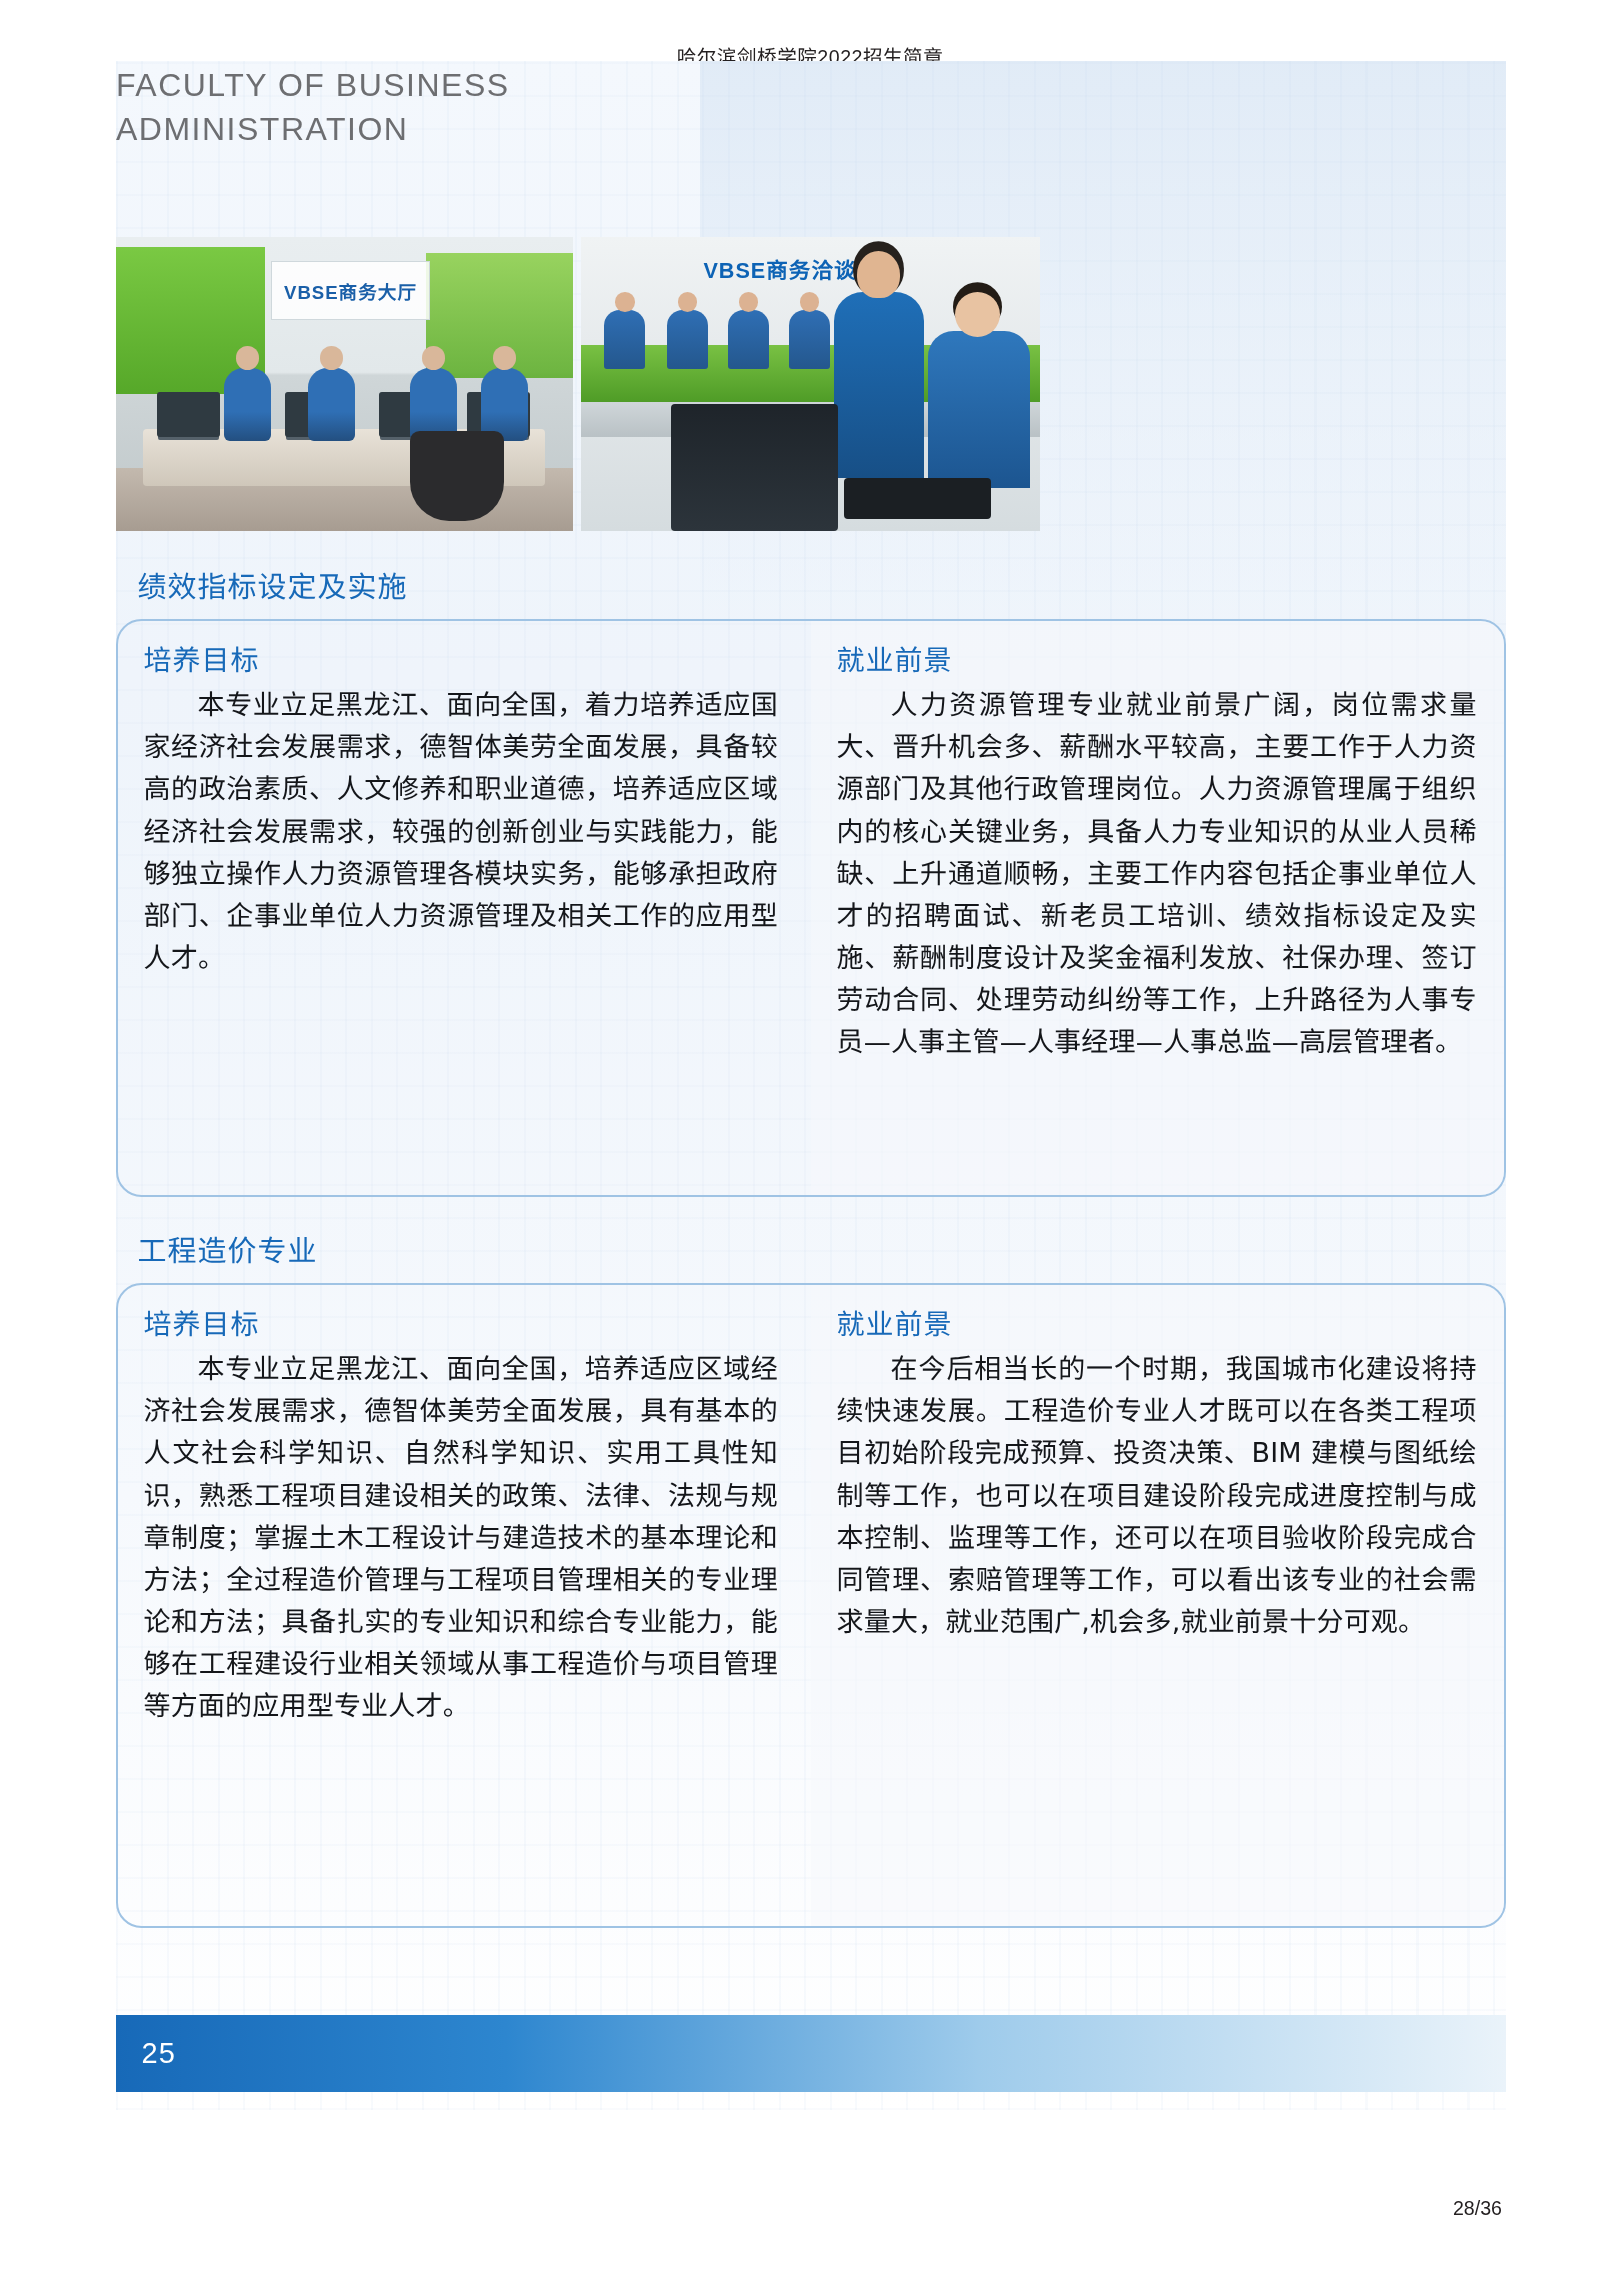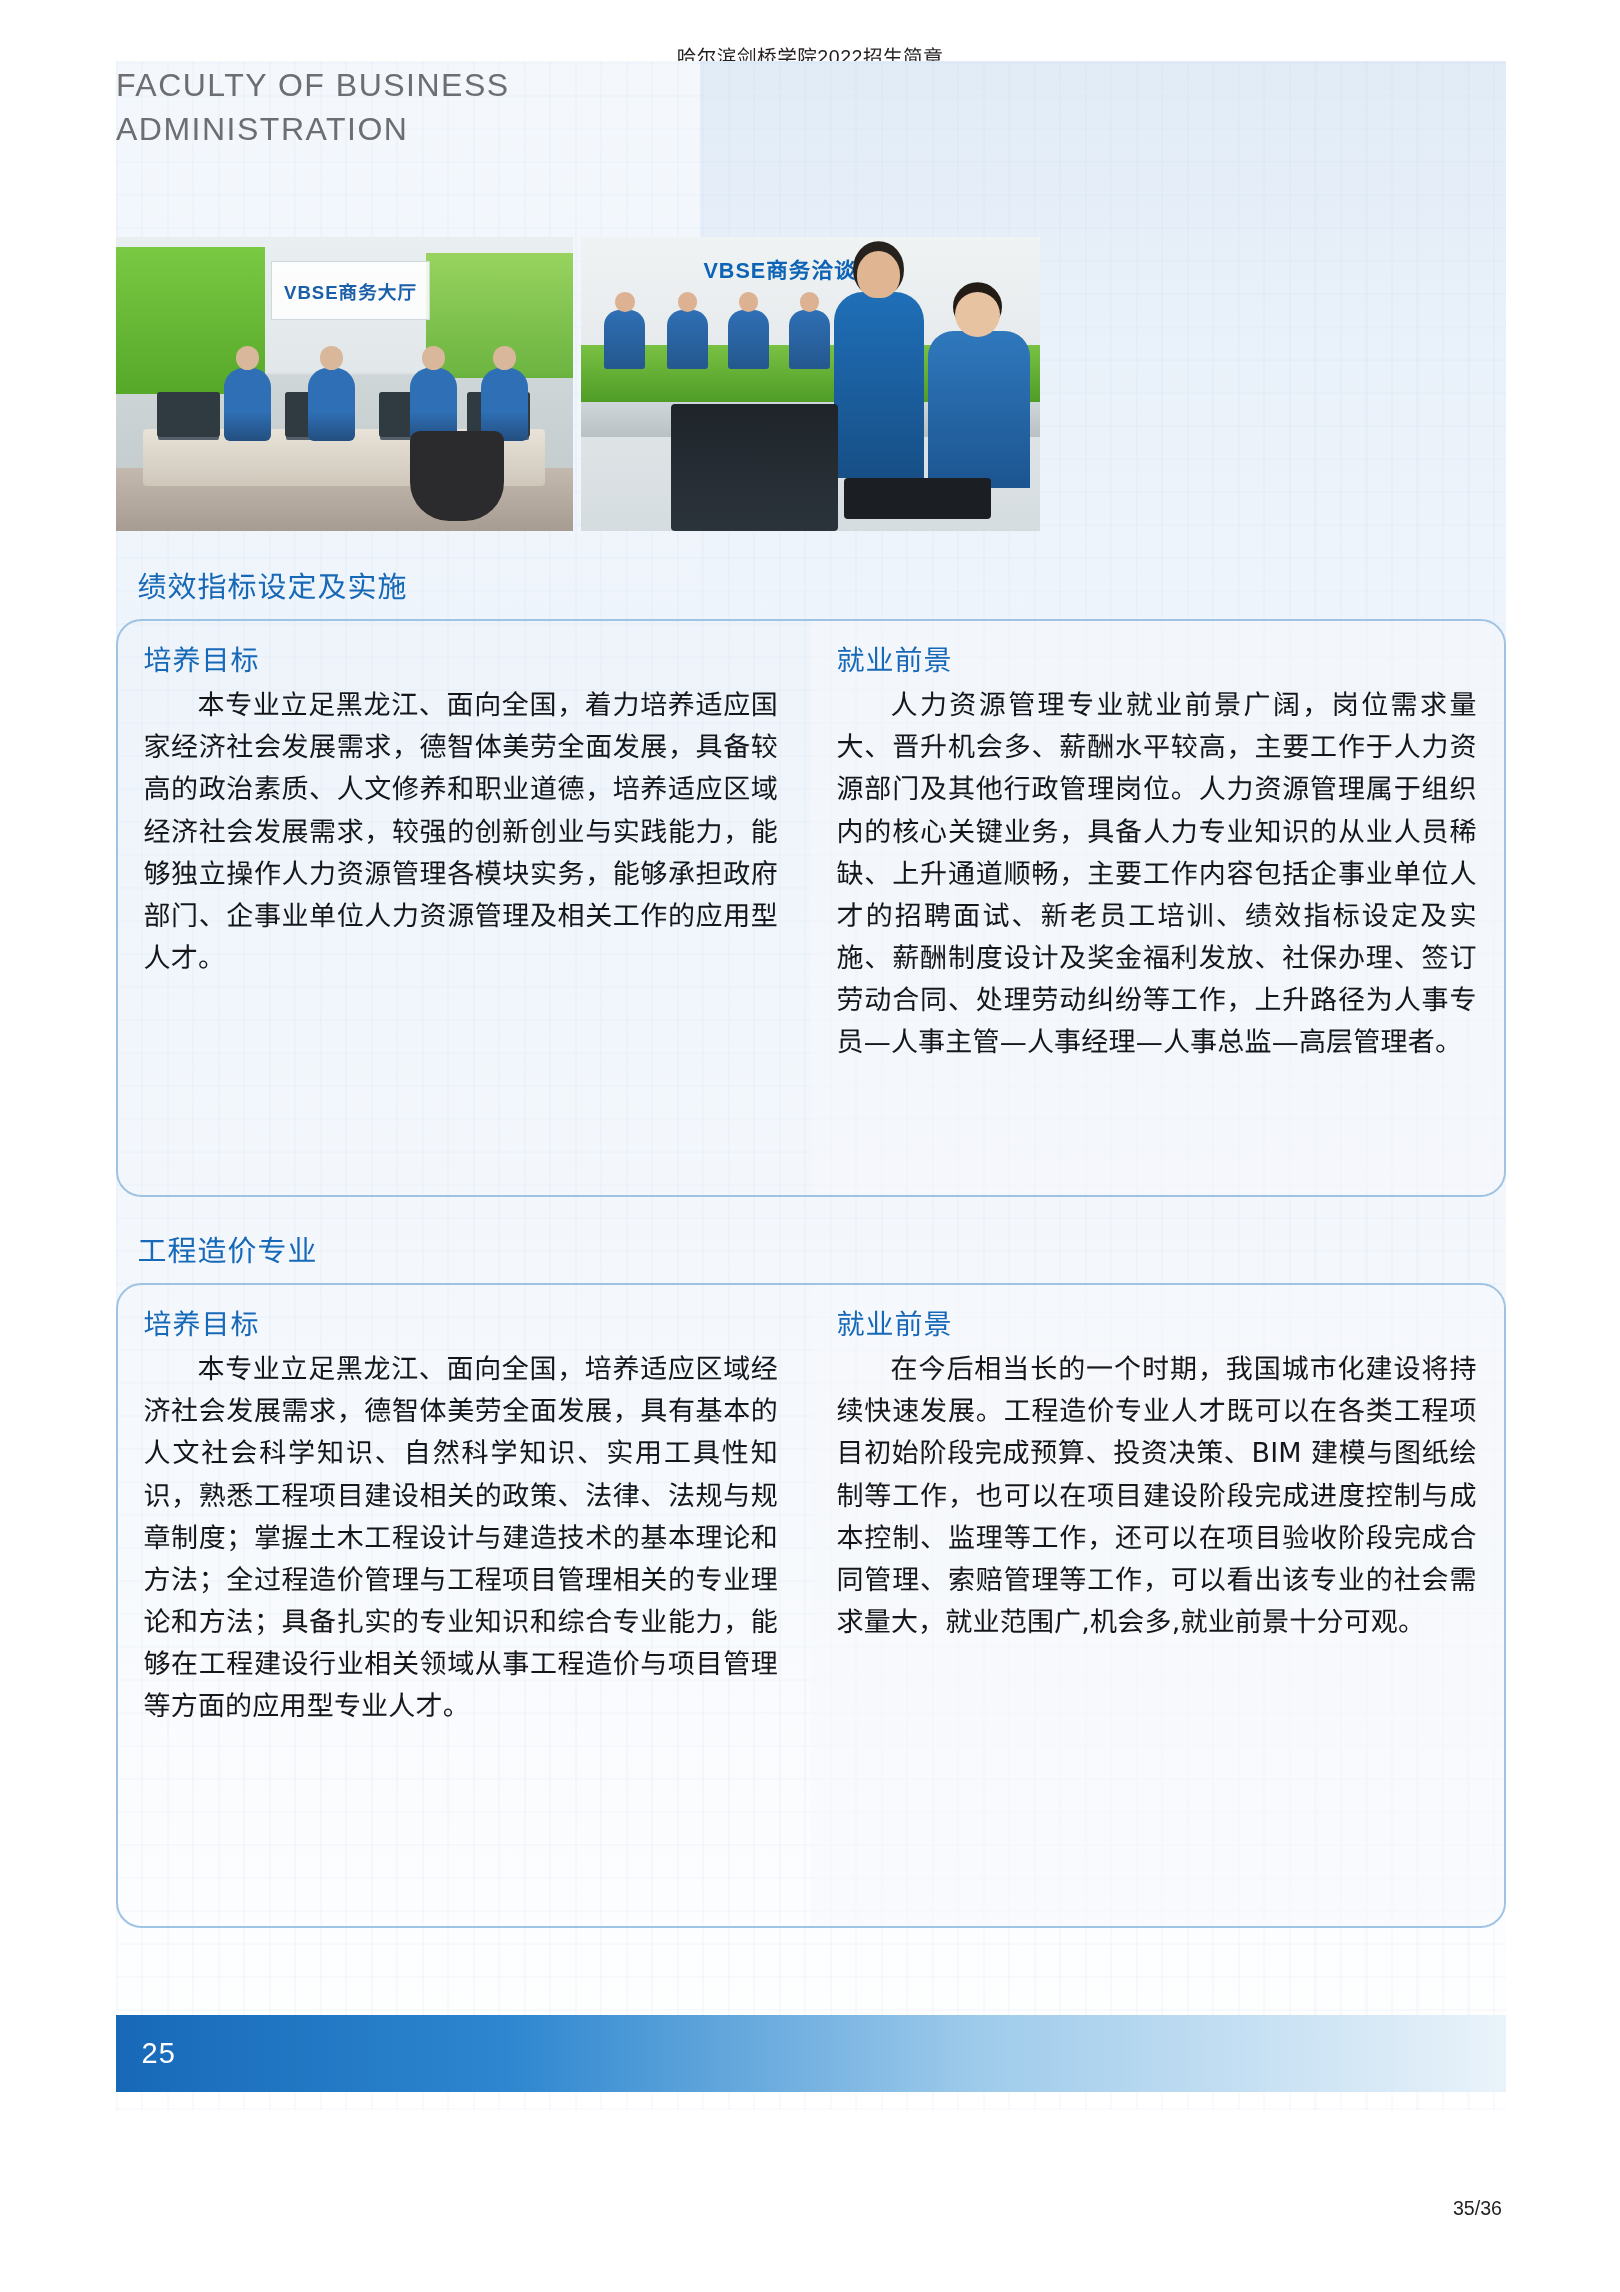--- a/index.html
+++ b/index.html
@@ -364,14 +364,14 @@
         <p class="col-body">在今后相当长的一个时期，我国城市化建设将持续快速发展。工程造价专业人才既可以在各类工程项目初始阶段完成预算、投资决策、BIM 建模与图纸绘制等工作，也可以在项目建设阶段完成进度控制与成本控制、监理等工作，还可以在项目验收阶段完成合同管理、索赔管理等工作，可以看出该专业的社会需求量大，就业范围广,机会多,就业前景十分可观。</p>
       </div>
     </div>
   </div>
 
 </div>
 
 <div class="footer-bar">
   <span class="page-no">25</span>
 </div>
-<div class="page-counter">35/36</div>
+<div class="page-counter">28/36</div>
 
 
 </body></html>

